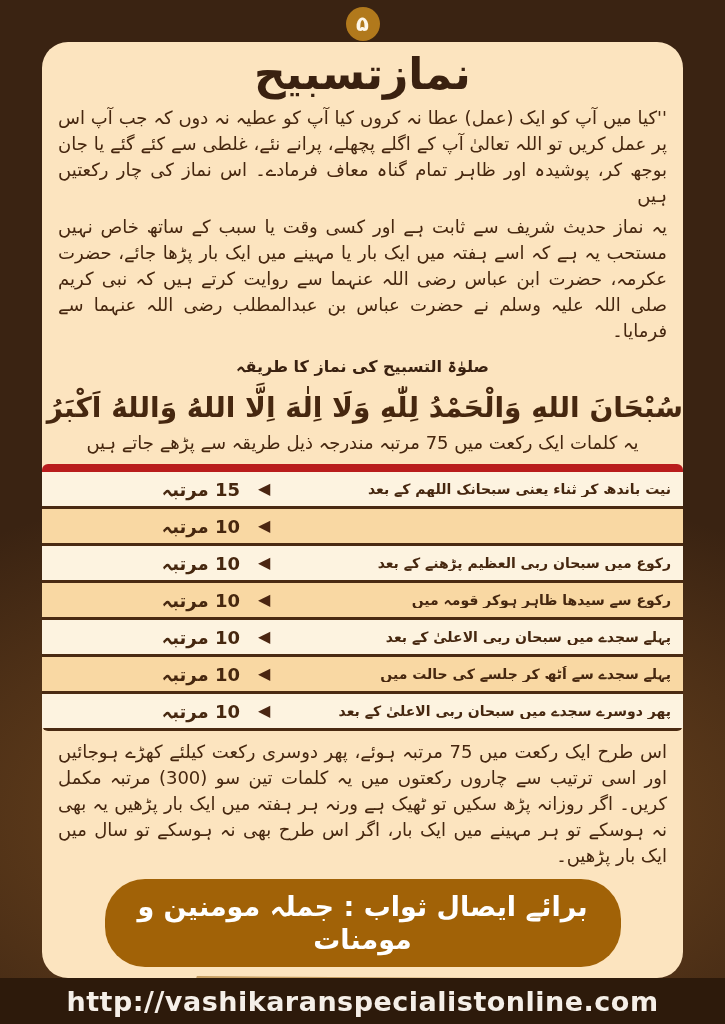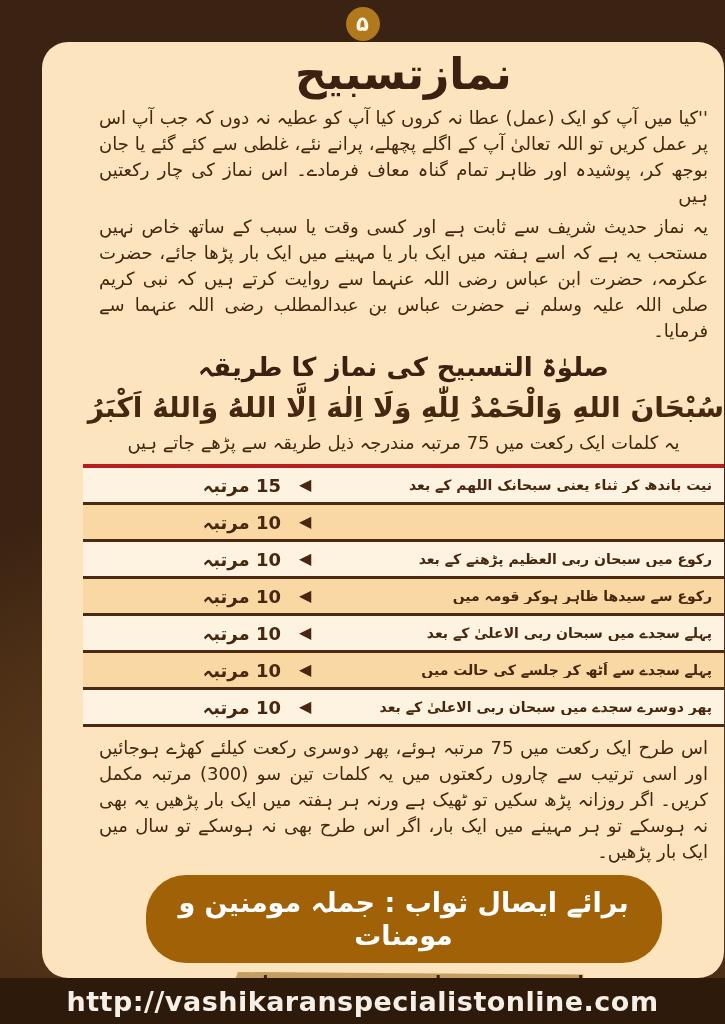--- a/index.html
+++ b/index.html
@@ -12,43 +12,43 @@
   }
   .badge{
     position:absolute;top:7px;left:50%;transform:translateX(-50%);
     width:34px;height:34px;border-radius:50%;background:#b1791c;
     display:flex;align-items:center;justify-content:center;
     color:#fdf6e8;font-size:21px;font-weight:bold;z-index:3;
   }
   .panel{
     position:absolute;left:42px;top:42px;width:641px;height:936px;
     background:#fce4bf;border-radius:26px;direction:rtl;
-    color:#46270f;overflow:hidden;padding-left:41px;
+    color:#46270f;overflow:hidden;
   }
   .title{
     margin:6px 0 0;text-align:center;font-size:44px;line-height:52px;
     font-weight:bold;color:#3a2110;letter-spacing:-1px;
   }
   .para{
     margin:5px 16px 3px;font-size:18px;line-height:26px;
     text-align:justify;color:#46270f;
   }
   .section-heading{
-    margin:7px 0 0;text-align:center;font-size:26px;line-height:32px;
+    margin:7px 0 0;text-align:center;font-size:16px;line-height:32px;
     font-weight:bold;color:#3a2110;
   }
   .arabic{
     margin:5px 0 0;text-align:right;font-size:28px;line-height:40px;
     font-weight:bold;color:#46270f;
   }
   .note{
     margin:2px 0 8px;text-align:center;font-size:18px;line-height:26px;color:#46270f;
   }
   .rows{
-    direction:ltr;border-top:4px solid #b91c1c;border-bottom:3px solid #4a2a12;
+    direction:ltr;border-top:8px solid #b91c1c;border-bottom:3px solid #4a2a12;border-radius:6px;
   }
   .row{
     display:flex;align-items:center;height:34px;direction:ltr;
   }
   .row + .row{border-top:3px solid #4a2a12;}
   .row:nth-child(odd){background:#fdf3e0;}
   .row:nth-child(even){background:#f9d8a3;}
   .row-spacer{width:113px;flex:0 0 auto;}
   .row-count{
     width:85px;flex:0 0 auto;direction:rtl;text-align:right;

